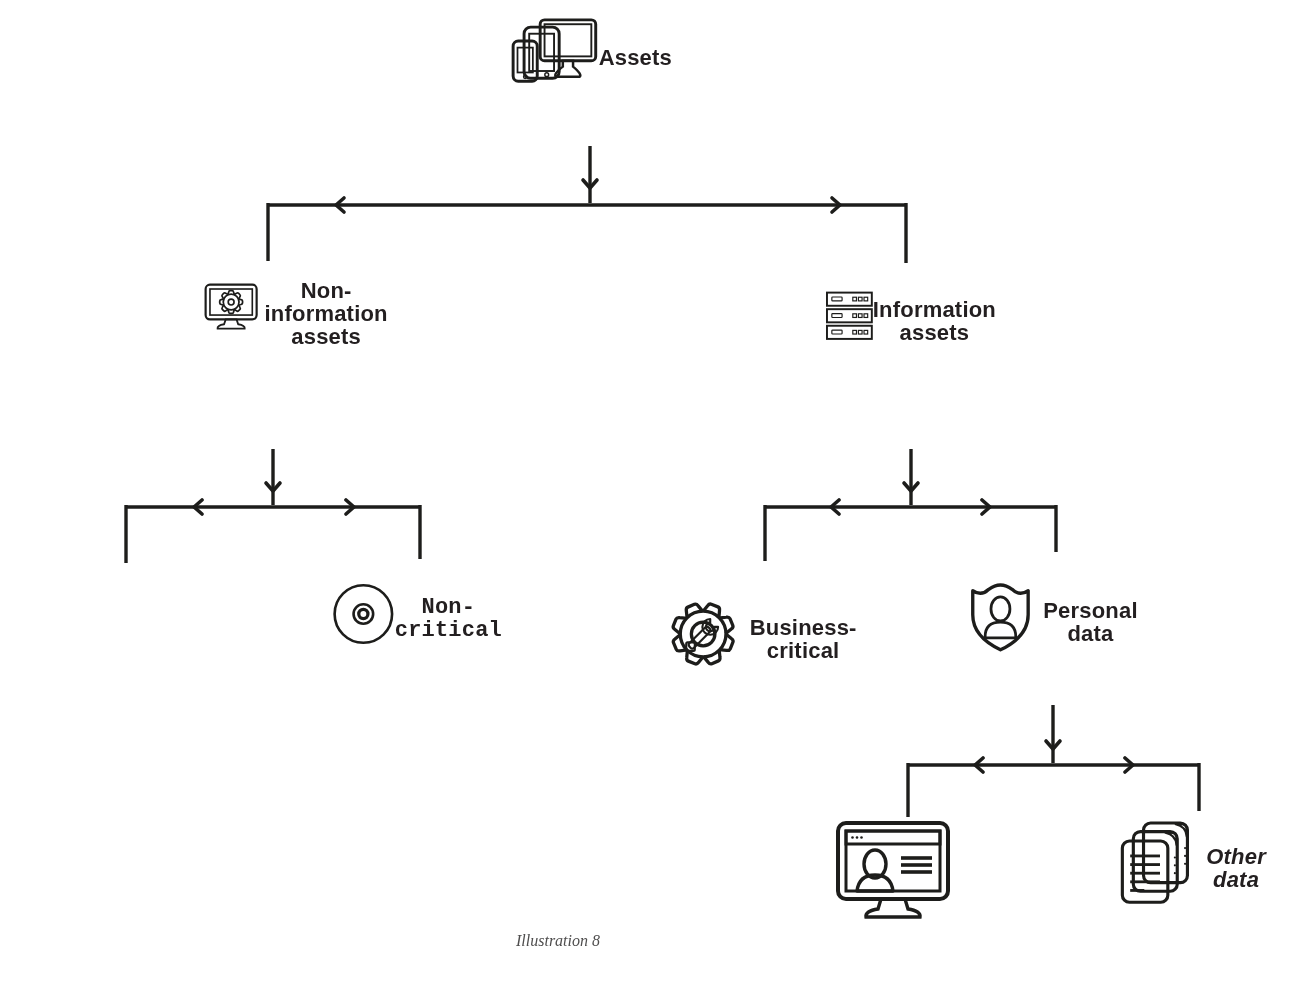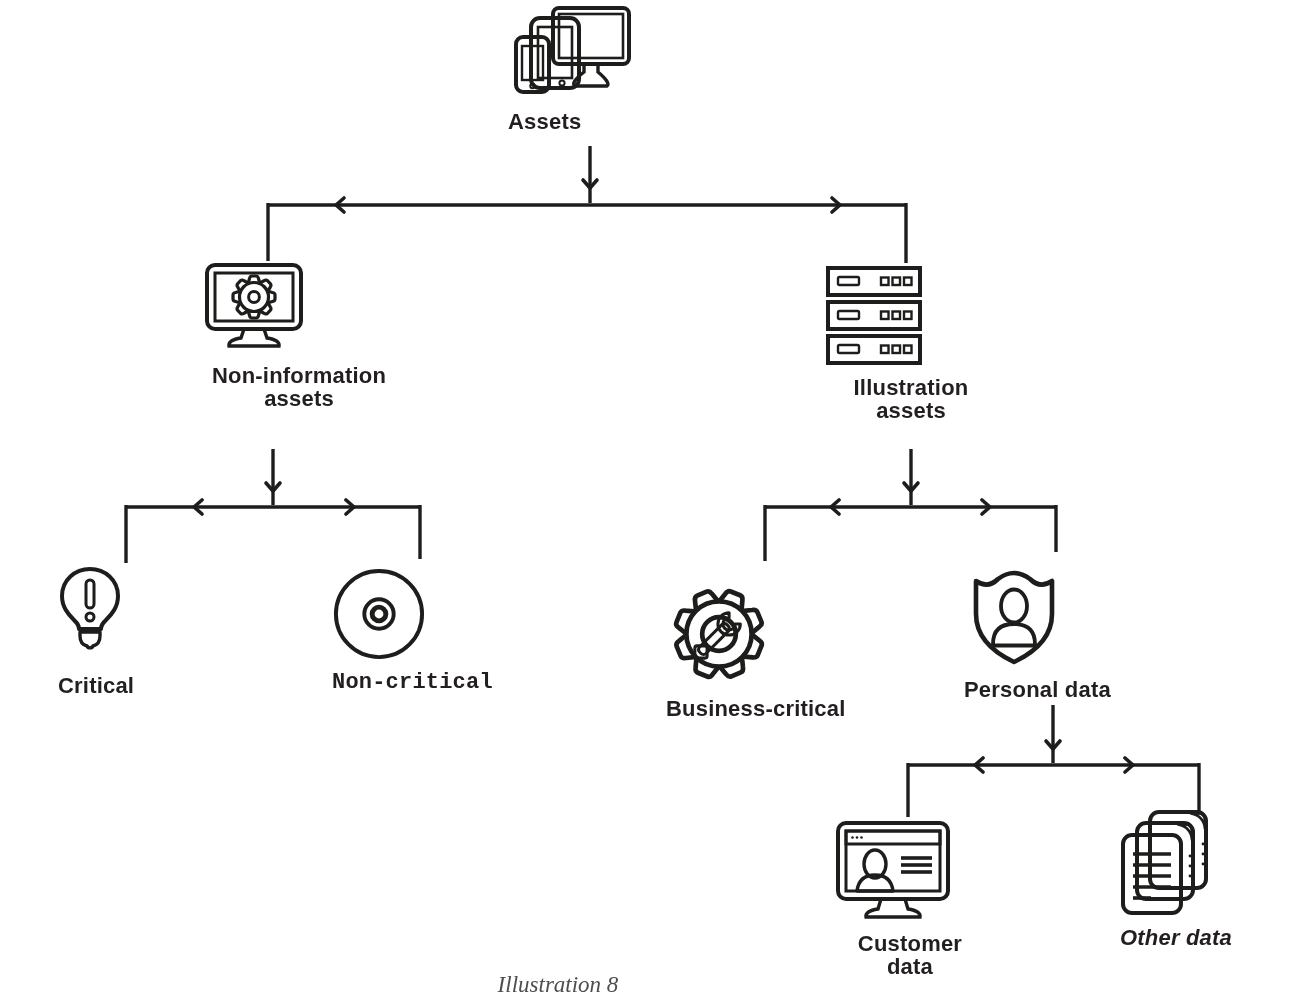--- a/index.html
+++ b/index.html
@@ -5,29 +5,29 @@
   :root{
     --blue:#4a87c1; --yellow:#f2d24b; --ink:#1d1d1b; --label:#231f20;
     --caption:#4f4e4e; --background:#ffffff;
   }
   html,body{margin:0;padding:0;}
   body{background:#fff;font-family:"Liberation Sans",sans-serif;}
   .stage{position:relative;width:1294px;height:1008px;background:var(--background);overflow:hidden;}
   .edges{position:absolute;left:0;top:0;}
   .edges path{stroke:var(--ink);stroke-width:3.4;fill:none;}
   .edges path.chev{stroke-width:3.6;stroke-linecap:round;stroke-linejoin:round;}
-  .node{position:absolute;display:flex;flex-direction:column;align-items:flex-start;}
+  .node{position:absolute;display:flex;flex-direction:row;align-items:center;}
   .node .label{
     margin-top:10px;text-align:center;font-weight:bold;font-size:22px;line-height:23px;
     color:var(--label);letter-spacing:0.2px;
   }
   .icon-wrap{display:block;}
   .caption{
-    position:absolute;left:453px;top:972px;width:210px;text-align:center;
-    font-family:"Liberation Serif",serif;font-style:italic;font-size:23px;color:var(--caption);
+    position:absolute;left:453px;top:932px;width:210px;text-align:center;
+    font-family:"Liberation Serif",serif;font-style:italic;font-size:16px;color:var(--caption);
   }
   svg .ln{stroke:var(--ink);fill:none;}
 </style>
 </head>
 <body>
 
 <div class="stage">
 
   <svg class="edges" width="1294" height="1008">
 
@@ -127,32 +127,23 @@
         <rect x="78" y="45.5" width="7.5" height="7.5" fill="var(--yellow)" class="ln" stroke-width="2.4"></rect>
       </g>
       <g>
         <rect x="2" y="70" width="92" height="27" fill="#fff" class="ln" stroke-width="4"></rect>
         <rect x="12" y="79" width="21" height="8" rx="1.5" fill="var(--blue)" class="ln" stroke-width="2.4"></rect>
         <rect x="55" y="79.5" width="7.5" height="7.5" fill="var(--yellow)" class="ln" stroke-width="2.4"></rect>
         <rect x="66.5" y="79.5" width="7.5" height="7.5" fill="var(--yellow)" class="ln" stroke-width="2.4"></rect>
         <rect x="78" y="79.5" width="7.5" height="7.5" fill="var(--yellow)" class="ln" stroke-width="2.4"></rect>
       </g>
     </svg>
-    <div class="label">Illustration assets</div>
-  </div>
-
-  <div class="node" style="left:58px;top:566px;width:140px;">
-    <svg class="icon-wrap" width="64" height="98" viewBox="0 0 64 98">
-      <path d="M32 3 C17 3 4 14 4 30 C4 41 10 48 16 54 C19 57 21 59 21 63 L43 63 C43 59 45 57 48 54 C54 48 60 41 60 30 C60 14 47 3 32 3 Z" fill="var(--yellow)" class="ln" stroke-width="4" stroke-linejoin="round"></path>
-      <rect x="28" y="14" width="8" height="28" rx="4" fill="#fff" class="ln" stroke-width="3"></rect>
-      <circle cx="32" cy="51" r="4" fill="#fff" class="ln" stroke-width="3"></circle>
-      <path d="M22 66 L42 66 L42 70 C42 76 39 79 35 80 C34 82.5 30 82.5 29 80 C25 79 22 76 22 70 Z" fill="var(--blue)" class="ln" stroke-width="3.4" stroke-linejoin="round"></path>
-    </svg>
-    <div class="label">Critical</div>
-  </div>
+    <div class="label">Information assets</div>
+  </div>
+
 
   <div class="node" style="left:332px;top:567px;width:170px;font-family:Liberation Mono, monospace;">
     <svg class="icon-wrap" width="94" height="94" viewBox="0 0 96 96">
       <circle cx="48" cy="48" r="44" fill="var(--blue)" class="ln" stroke-width="4"></circle>
       <circle cx="48" cy="48" r="15" fill="#fff" class="ln" stroke-width="4"></circle>
       <circle cx="48" cy="48" r="7" fill="#fff" class="ln" stroke-width="5"></circle>
     </svg>
     <div class="label">Non-critical</div>
   </div>
 
@@ -196,21 +187,20 @@
       <circle cx="17.5" cy="17.5" r="1.3" fill="var(--ink)"></circle>
       <circle cx="22" cy="17.5" r="1.3" fill="var(--ink)"></circle>
       <circle cx="26.5" cy="17.5" r="1.3" fill="var(--ink)"></circle>
       <path d="M22 71 Q24 55 40 55 Q56 55 58 71 Z" fill="var(--yellow)" class="ln" stroke-width="3.4" stroke-linejoin="round"></path>
       <ellipse cx="40" cy="44" rx="11" ry="14" fill="#fff" class="ln" stroke-width="3.4"></ellipse>
       <line x1="66" y1="38" x2="97" y2="38" class="ln" stroke-width="3.6"></line>
       <line x1="66" y1="45" x2="97" y2="45" class="ln" stroke-width="3.6"></line>
       <line x1="66" y1="52" x2="97" y2="52" class="ln" stroke-width="3.6"></line>
       <path d="M46 79 L70 79 L73 89 Q86 91 85 97 L31 97 Q30 91 43 89 Z" fill="#fff" class="ln" stroke-width="3.4"></path>
     </svg>
-    <div class="label">Customer data</div>
   </div>
 
   <div class="node" style="left:1120px;top:810px;width:160px;font-style:italic;">
     <svg class="icon-wrap" width="92" height="106" viewBox="0 0 92 106">
       <g>
         <rect x="30" y="2" width="56" height="76" rx="9" fill="#fff" class="ln" stroke-width="4"></rect>
         <path d="M71 3.5 Q84 6 85 19 L85 9 Q85 3.5 79 3.5 Z" fill="var(--blue)" class="ln" stroke-width="2.6" stroke-linejoin="round"></path>
         <circle cx="83" cy="34" r="1.4" fill="var(--ink)"></circle>
         <circle cx="83" cy="44" r="1.4" fill="var(--ink)"></circle>
         <circle cx="83" cy="54" r="1.4" fill="var(--ink)"></circle>

